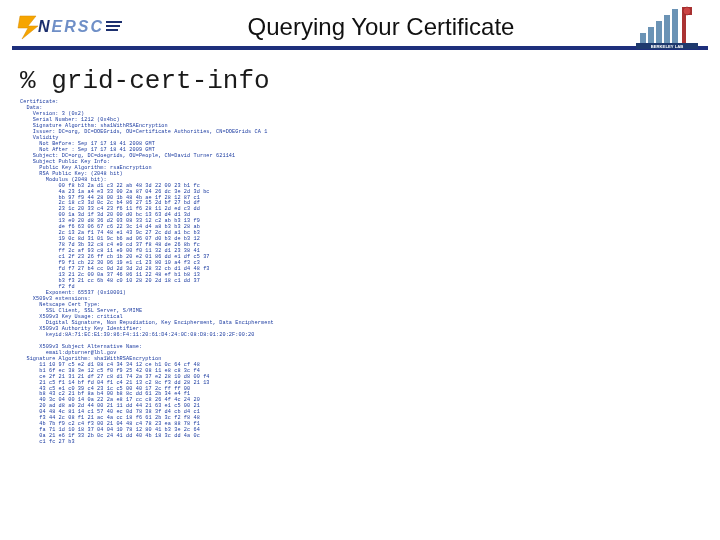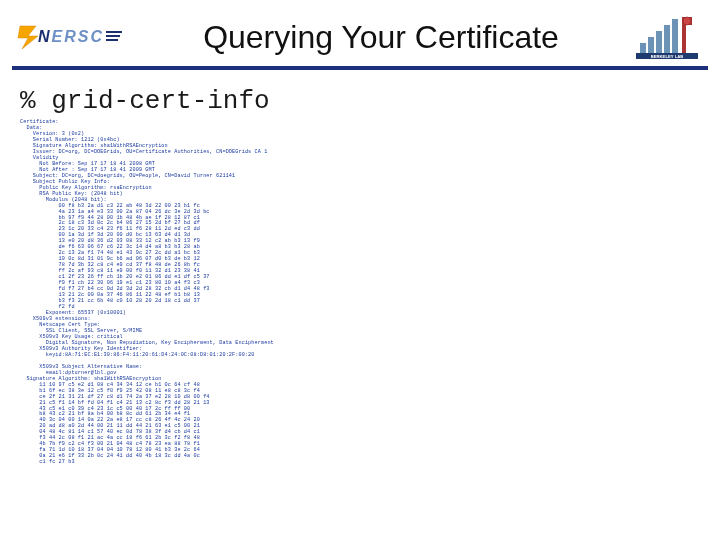--- a/index.html
+++ b/index.html
@@ -8,21 +8,21 @@
       height: 540px;
       background: #fff;
       font-family: Arial, Helvetica, sans-serif;
       position: relative;
       overflow: hidden;
     }
     .header {
       display: flex;
       align-items: center;
       padding: 8px 14px 0 14px;
-      height: 66px;
+      height: 46px;
     }
     .logo-nersc {
       width: 110px;
       height: 30px;
       display: flex;
       align-items: center;
       position: relative;
     }
     .nersc-bolt {
       position: absolute;
@@ -38,21 +38,21 @@
     }
     .nersc-text .n { color: #1c2f6e; }
     .nersc-text .rest { color: #6f8fc7; }
     .bars { display: inline-block; margin-left: 2px; }
     .bars span {
       display: block; height: 2px; background: #1c2f6e; margin-bottom: 2px;
     }
     .title {
       flex: 1;
       text-align: center;
-      font-size: 32px;
+      font-size: 24px;
       color: #111;
       font-weight: 400;
       padding-left: 4px;
     }
     .logo-lab {
       width: 66px; height: 44px;
       position: relative;
       margin-right: 6px;
     }
     .rule {

